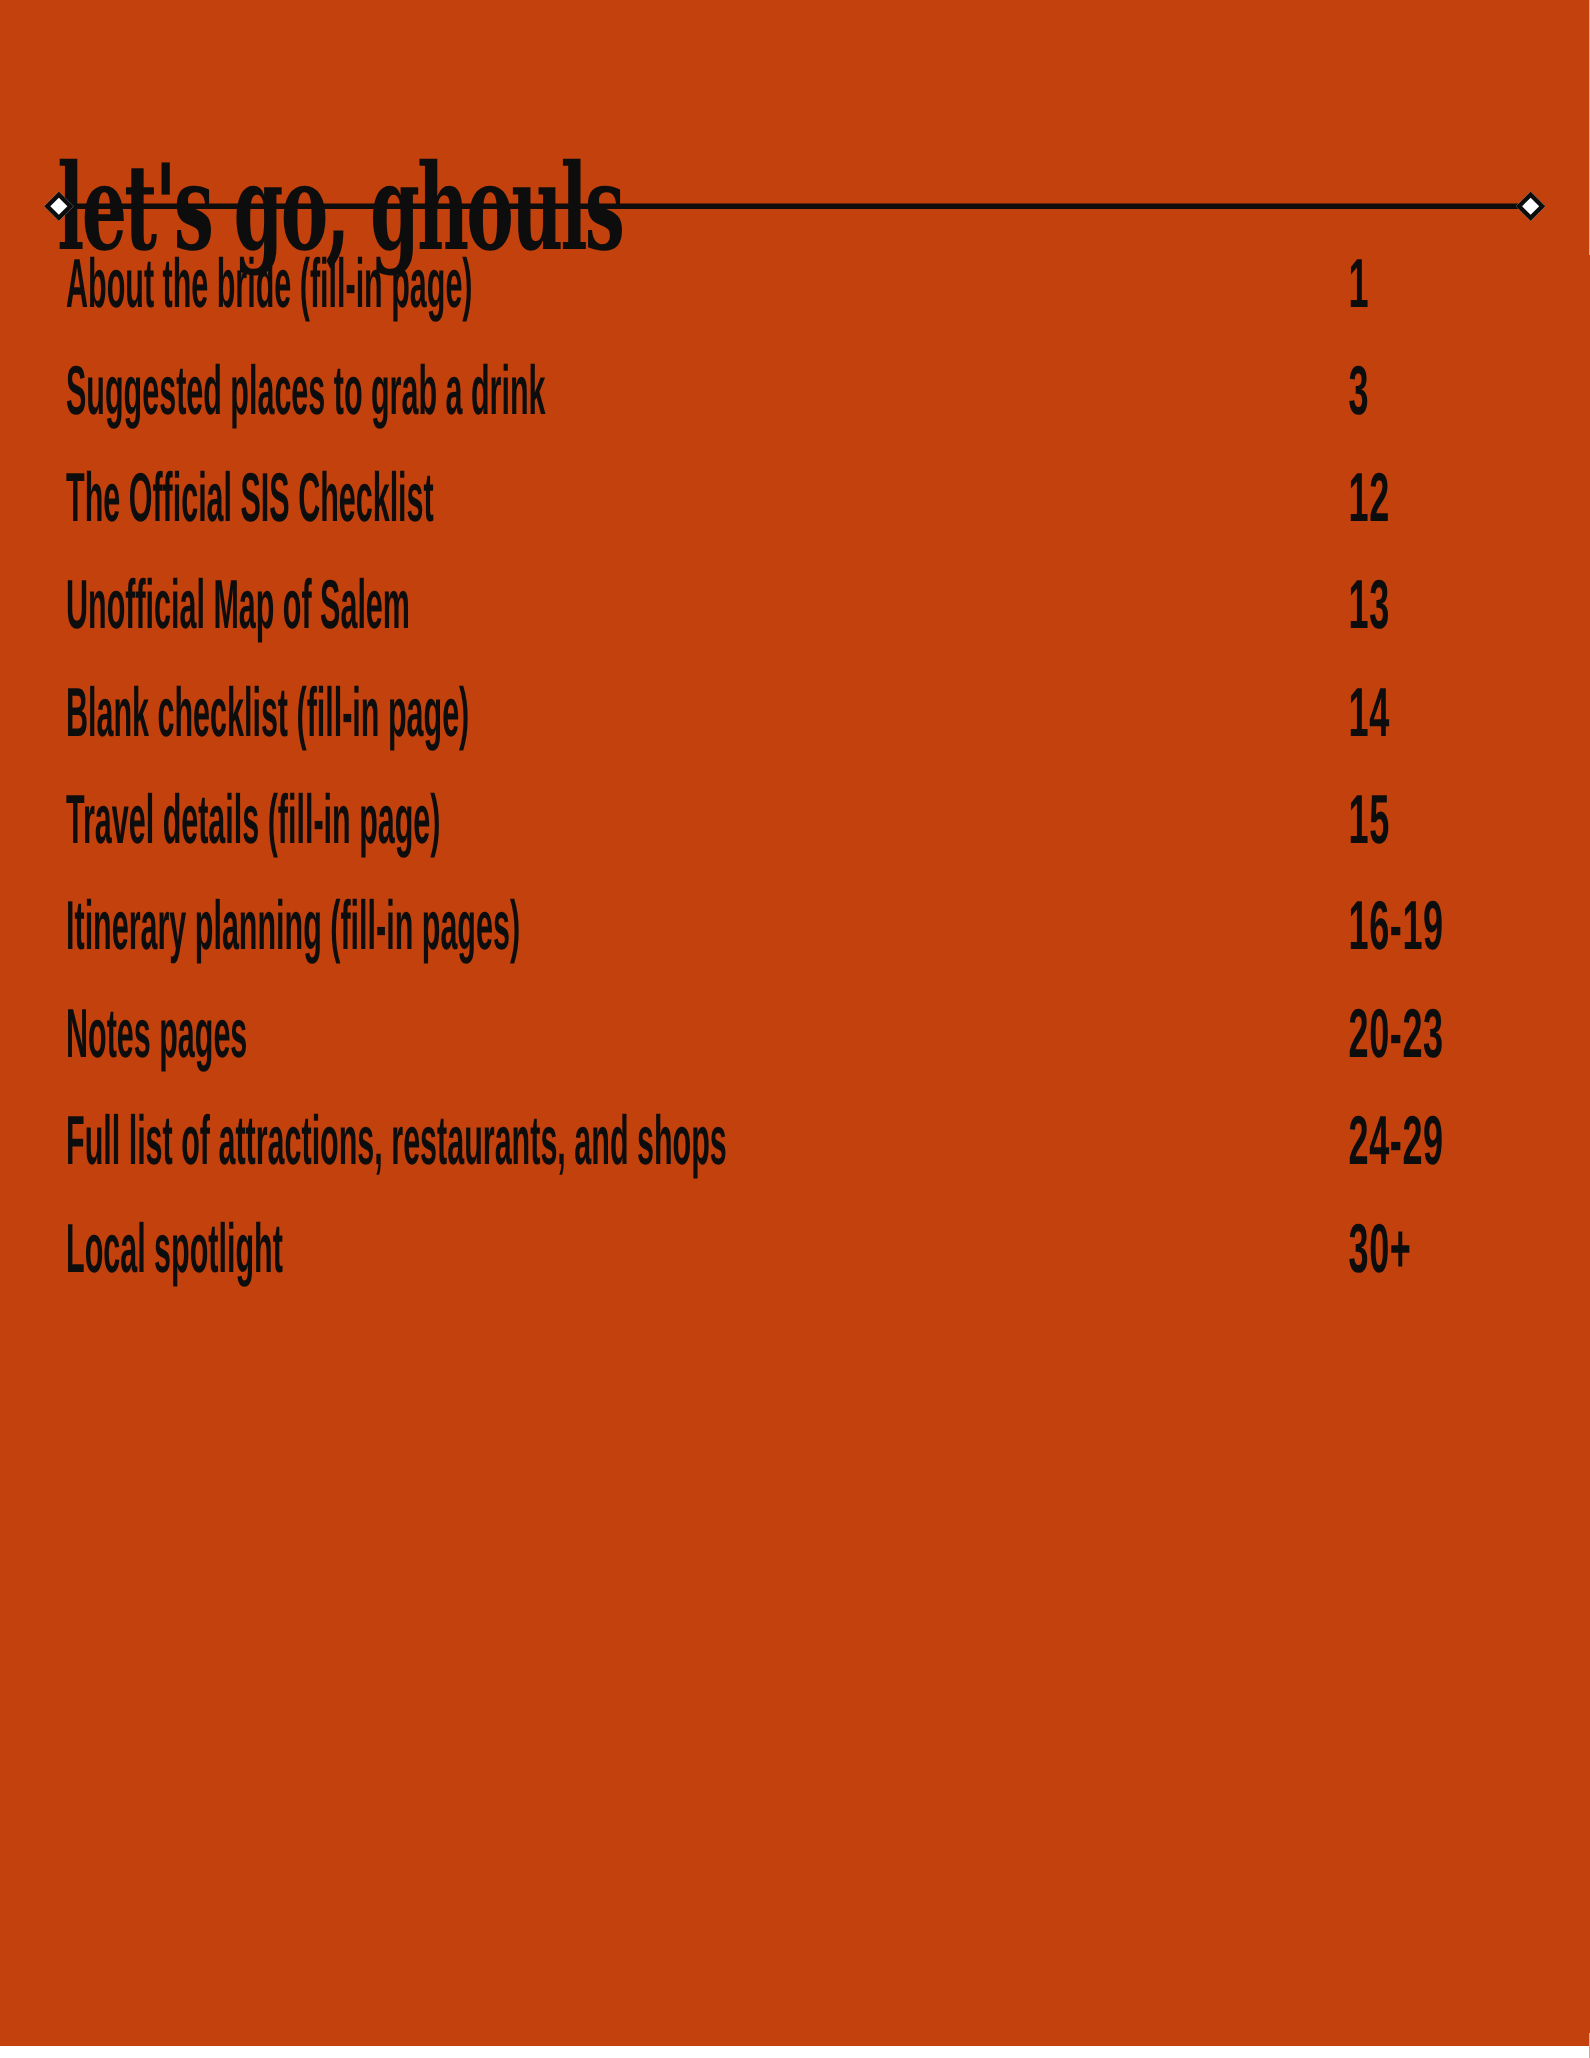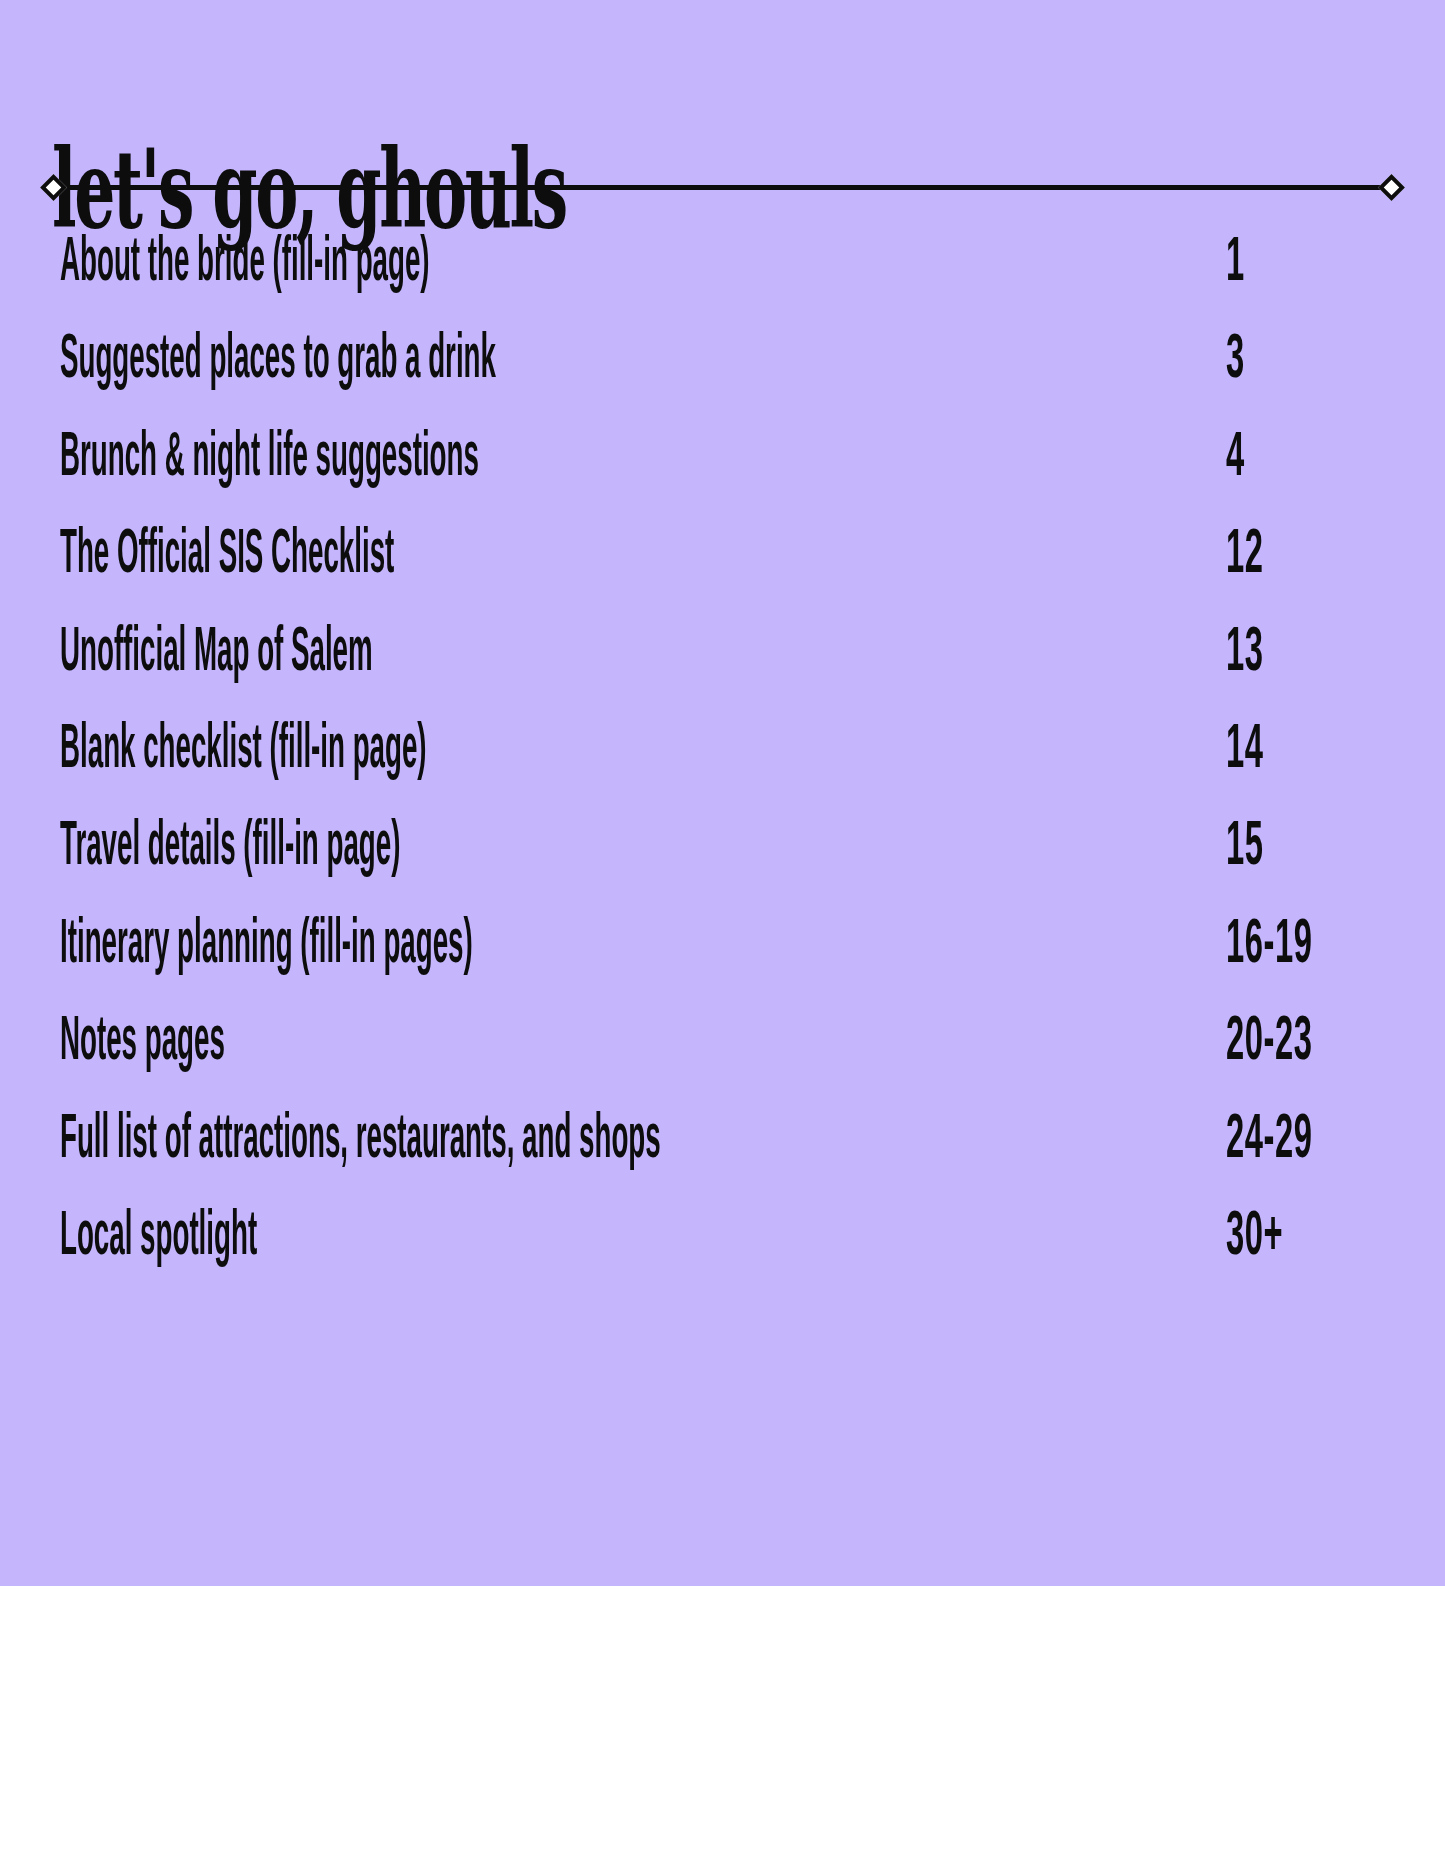--- a/index.html
+++ b/index.html
@@ -3,22 +3,22 @@
 <meta charset="utf-8">
 <style>
   html, body {
     margin: 0;
     padding: 0;
     background: #ffffff;
   }
   .page {
     position: relative;
     width: 1445px;
-    height: 1586px;
-    background: #c4b5fd;
+    height: 1860px;
+    background: #c2410c;
     color: #0d0d0d;
     font-family: "Liberation Sans", sans-serif;
     overflow: hidden;
   }
   
   .title {
     position: absolute;
     left: 52px;
     top: 58px;
     font-family: "DejaVu Serif", serif;
@@ -104,24 +104,20 @@
     <span class="label">About the bride (fill-in page)</span>
     <span class="pagenum">1</span>
   </div>
 
 
   <div class="row">
     <span class="label">Suggested places to grab a drink</span>
     <span class="pagenum">3</span>
   </div>
 
-  <div class="row">
-    <span class="label">Brunch &amp; night life suggestions</span>
-    <span class="pagenum">4</span>
-  </div>
 
 
 
 
 
   <div class="row">
     <span class="label">The Official SIS Checklist</span>
     <span class="pagenum">12</span>
   </div>
 

